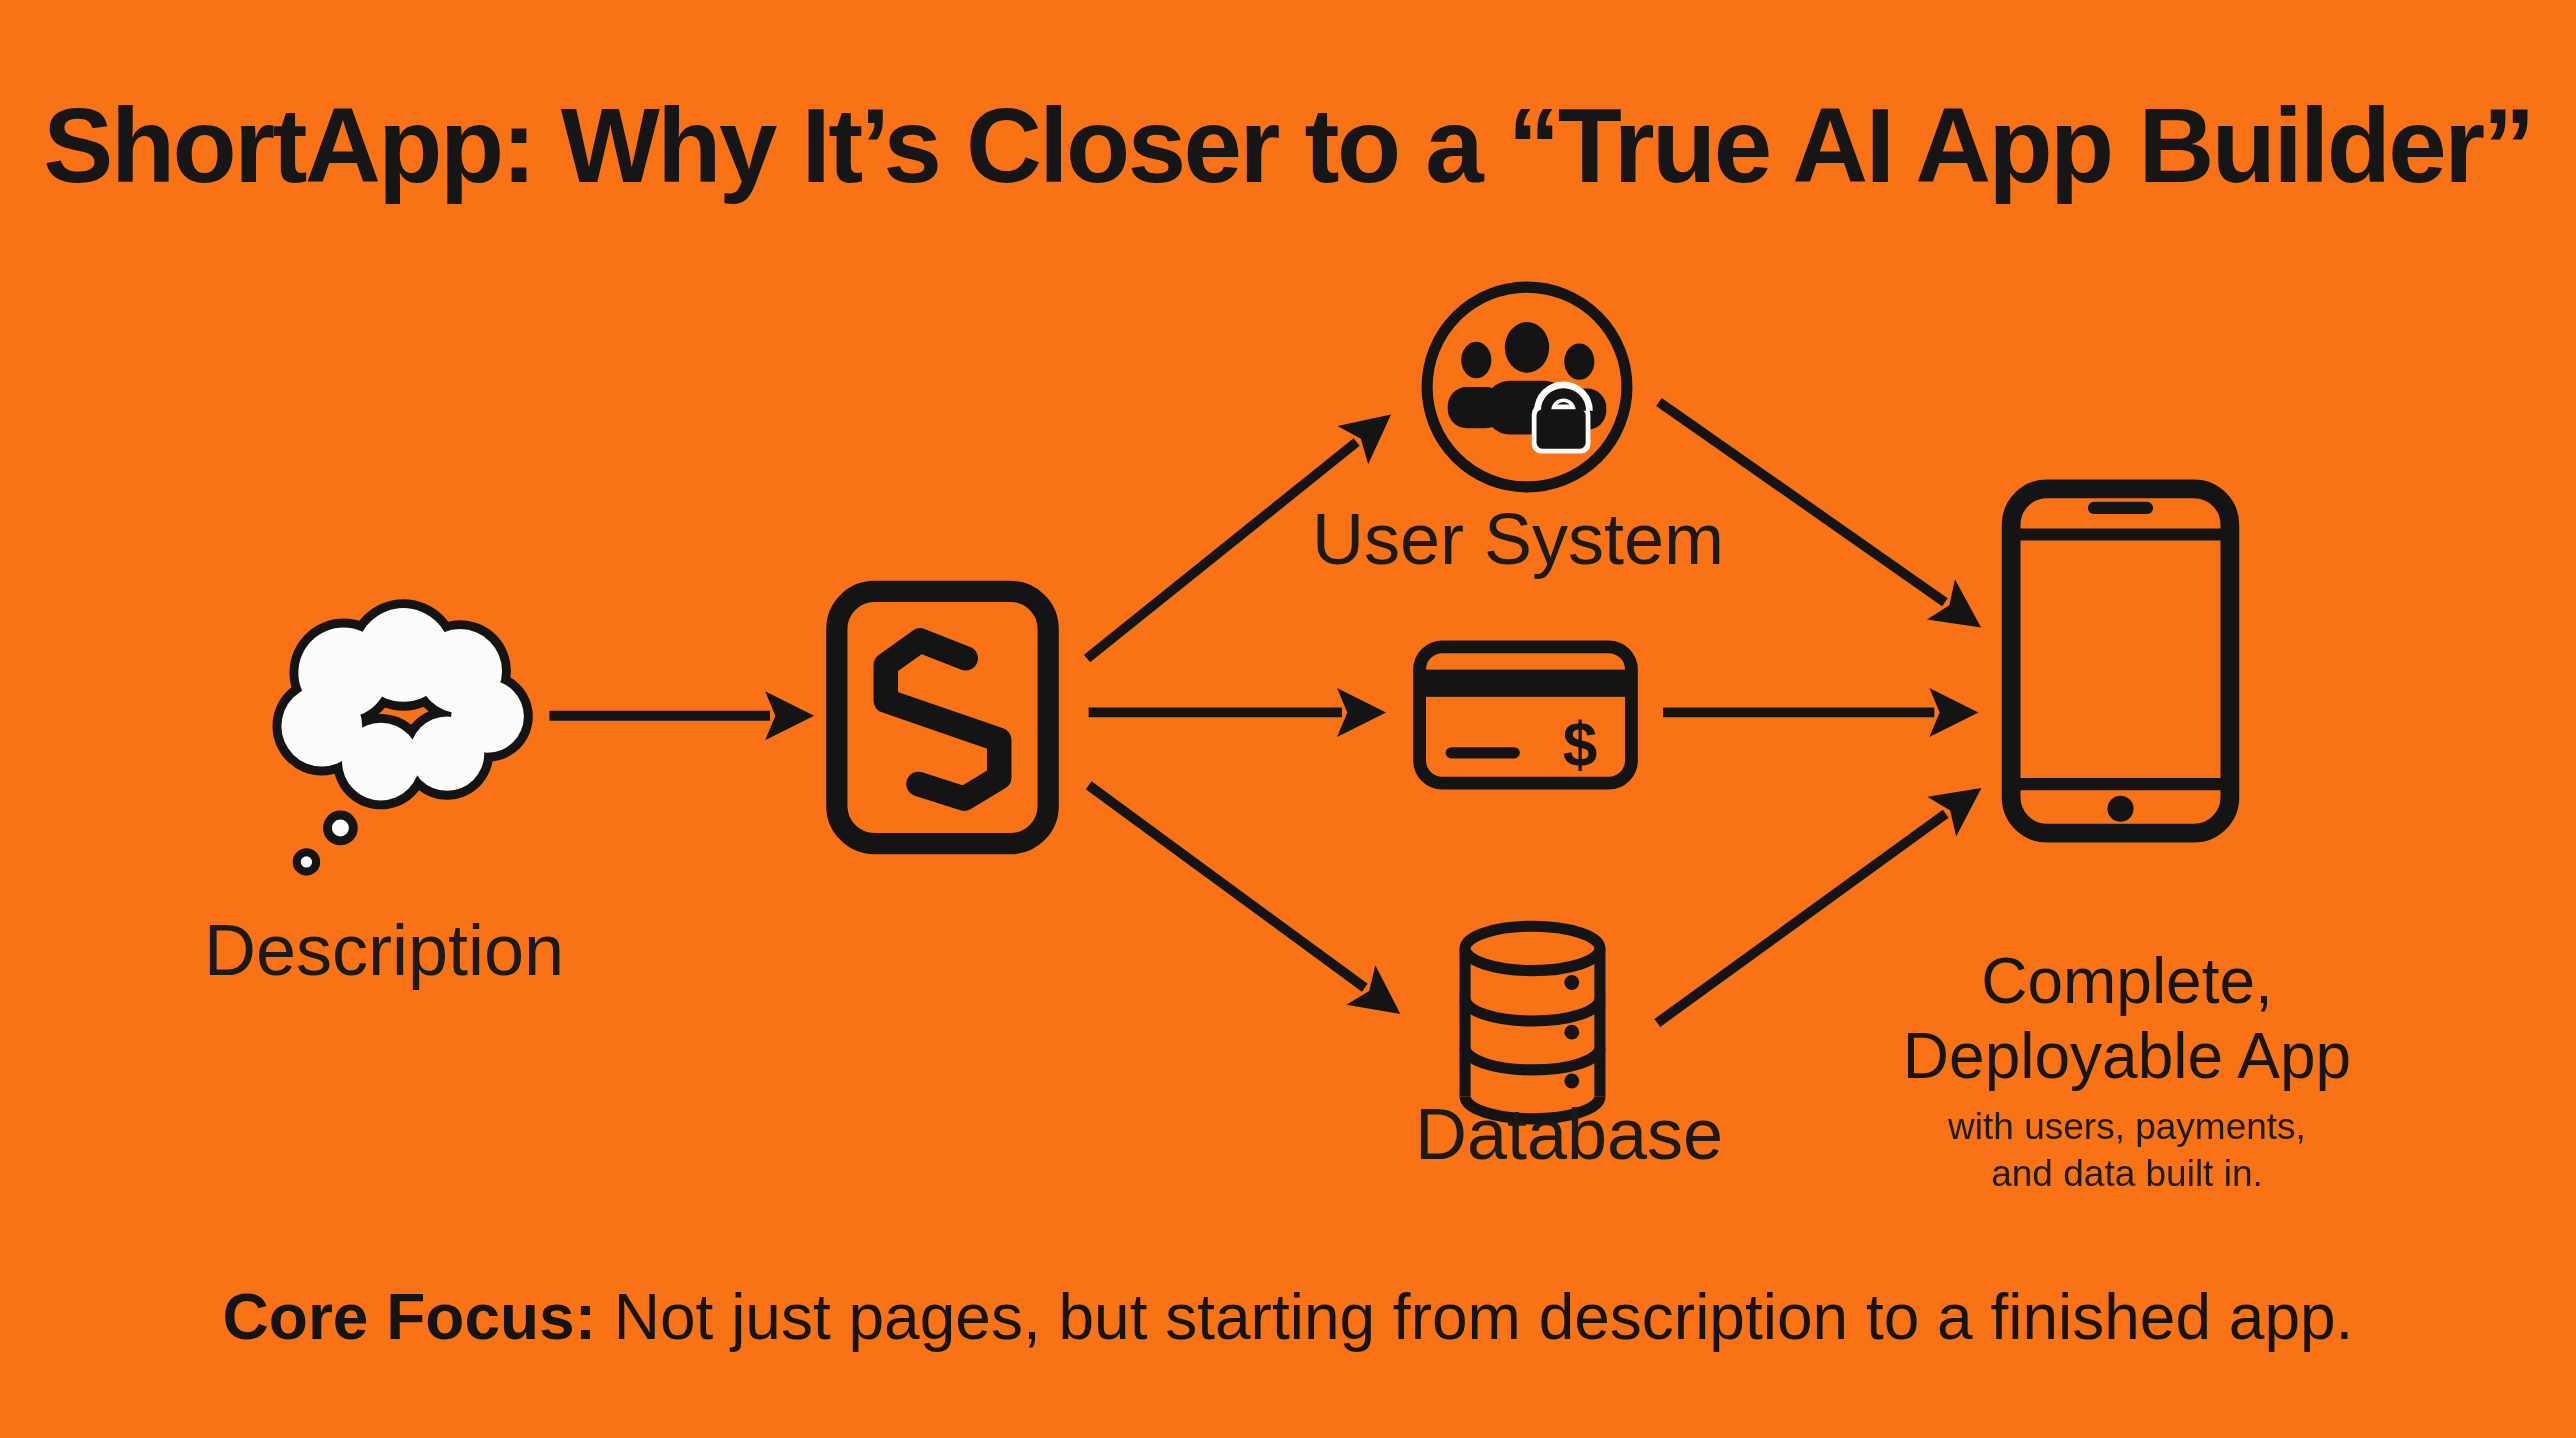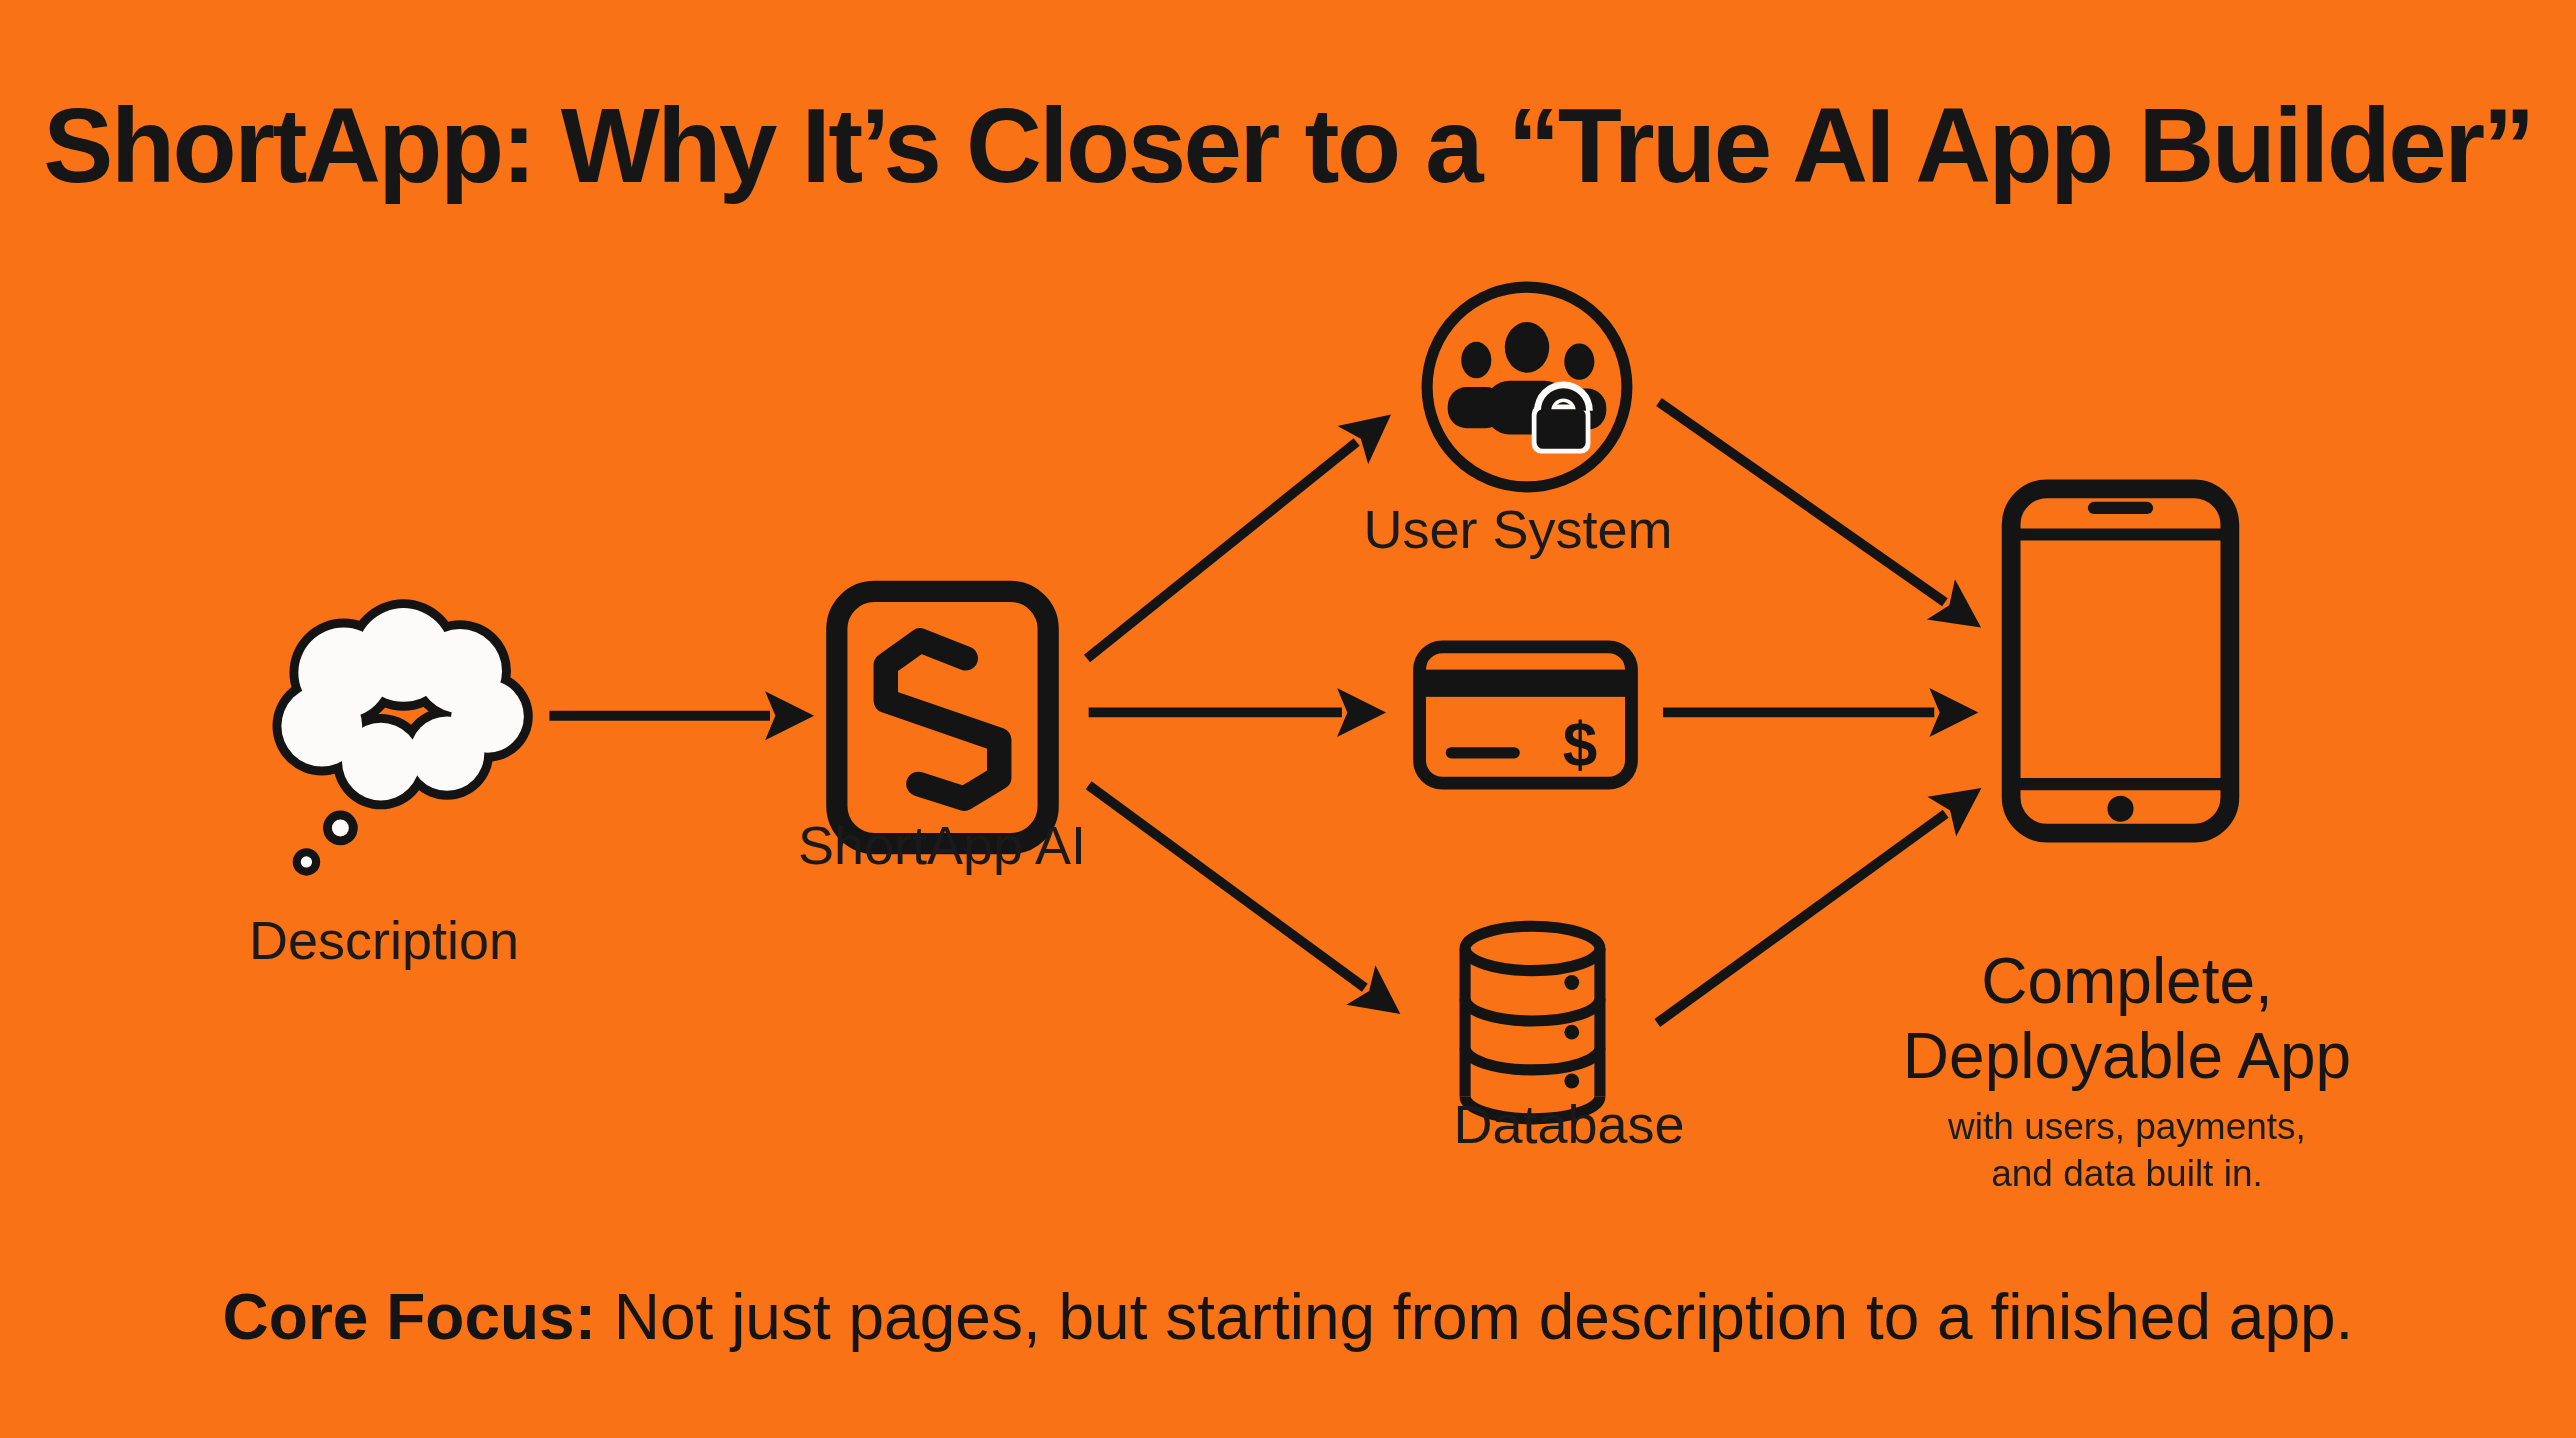--- a/index.html
+++ b/index.html
@@ -13,21 +13,21 @@
     background:#f97316;color:#151515;
   }
   .abs{position:absolute;}
   .ctr{transform:translateX(-50%);white-space:nowrap;}
   .title{
     left:1288px;top:86px;
     font-size:105px;font-weight:700;letter-spacing:-2.5px;
     color:#161616;text-align:center;
   }
   .node-label{
-    font-size:54px;font-weight:400;color:#1a1a1a;text-align:right;
+    font-size:72px;font-weight:400;color:#1a1a1a;text-align:right;
   }
   .app-headline{
     font-size:64px;line-height:75px;font-weight:400;color:#161616;text-align:center;
   }
   .app-subtext{
     font-size:37px;line-height:47px;font-weight:400;color:#1c1c1c;text-align:center;
   }
   .footer{
     left:1288px;top:1280px;font-size:64px;color:#141414;text-align:right;
   }
@@ -81,21 +81,20 @@
     </g>
     <circle cx="118" cy="288" r="16" fill="#fcfbf9" stroke="#141414" stroke-width="11"></circle>
     <circle cx="76" cy="330" r="12" fill="#fcfbf9" stroke="#141414" stroke-width="10"></circle>
   </svg>
   <div class="abs ctr node-label" style="left:384px;top:909px">Description</div>
 
   <svg class="abs" style="left:825px;top:580px" width="235" height="275" viewBox="0 0 287 337">
     <rect x="14" y="14" width="259" height="309" rx="46" class="ink-stroke" stroke-width="26"></rect>
     <path d="M172,96 L116,74 L74,104 L74,148 L213,196 L213,242 L170,268 L114,250" class="ink-stroke" stroke-width="30" stroke-linecap="round" stroke-linejoin="round"></path>
   </svg>
-  <div class="abs ctr node-label" style="left:942px;top:814px">ShortApp AI</div>
 
   <svg class="abs" style="left:1416px;top:276px" width="222" height="222" viewBox="0 0 280 280">
     <circle cx="140" cy="140" r="126" class="ink-stroke" stroke-width="14"></circle>
     <g fill="#141414">
       <ellipse cx="76" cy="106" rx="19" ry="23"></ellipse>
       <ellipse cx="206" cy="108" rx="19" ry="23"></ellipse>
       <ellipse cx="140" cy="90" rx="28" ry="32"></ellipse>
       <rect x="40" y="140" width="72" height="52" rx="24"></rect>
       <rect x="168" y="142" width="72" height="52" rx="24"></rect>
       <rect x="88" y="132" width="104" height="68" rx="30"></rect>

